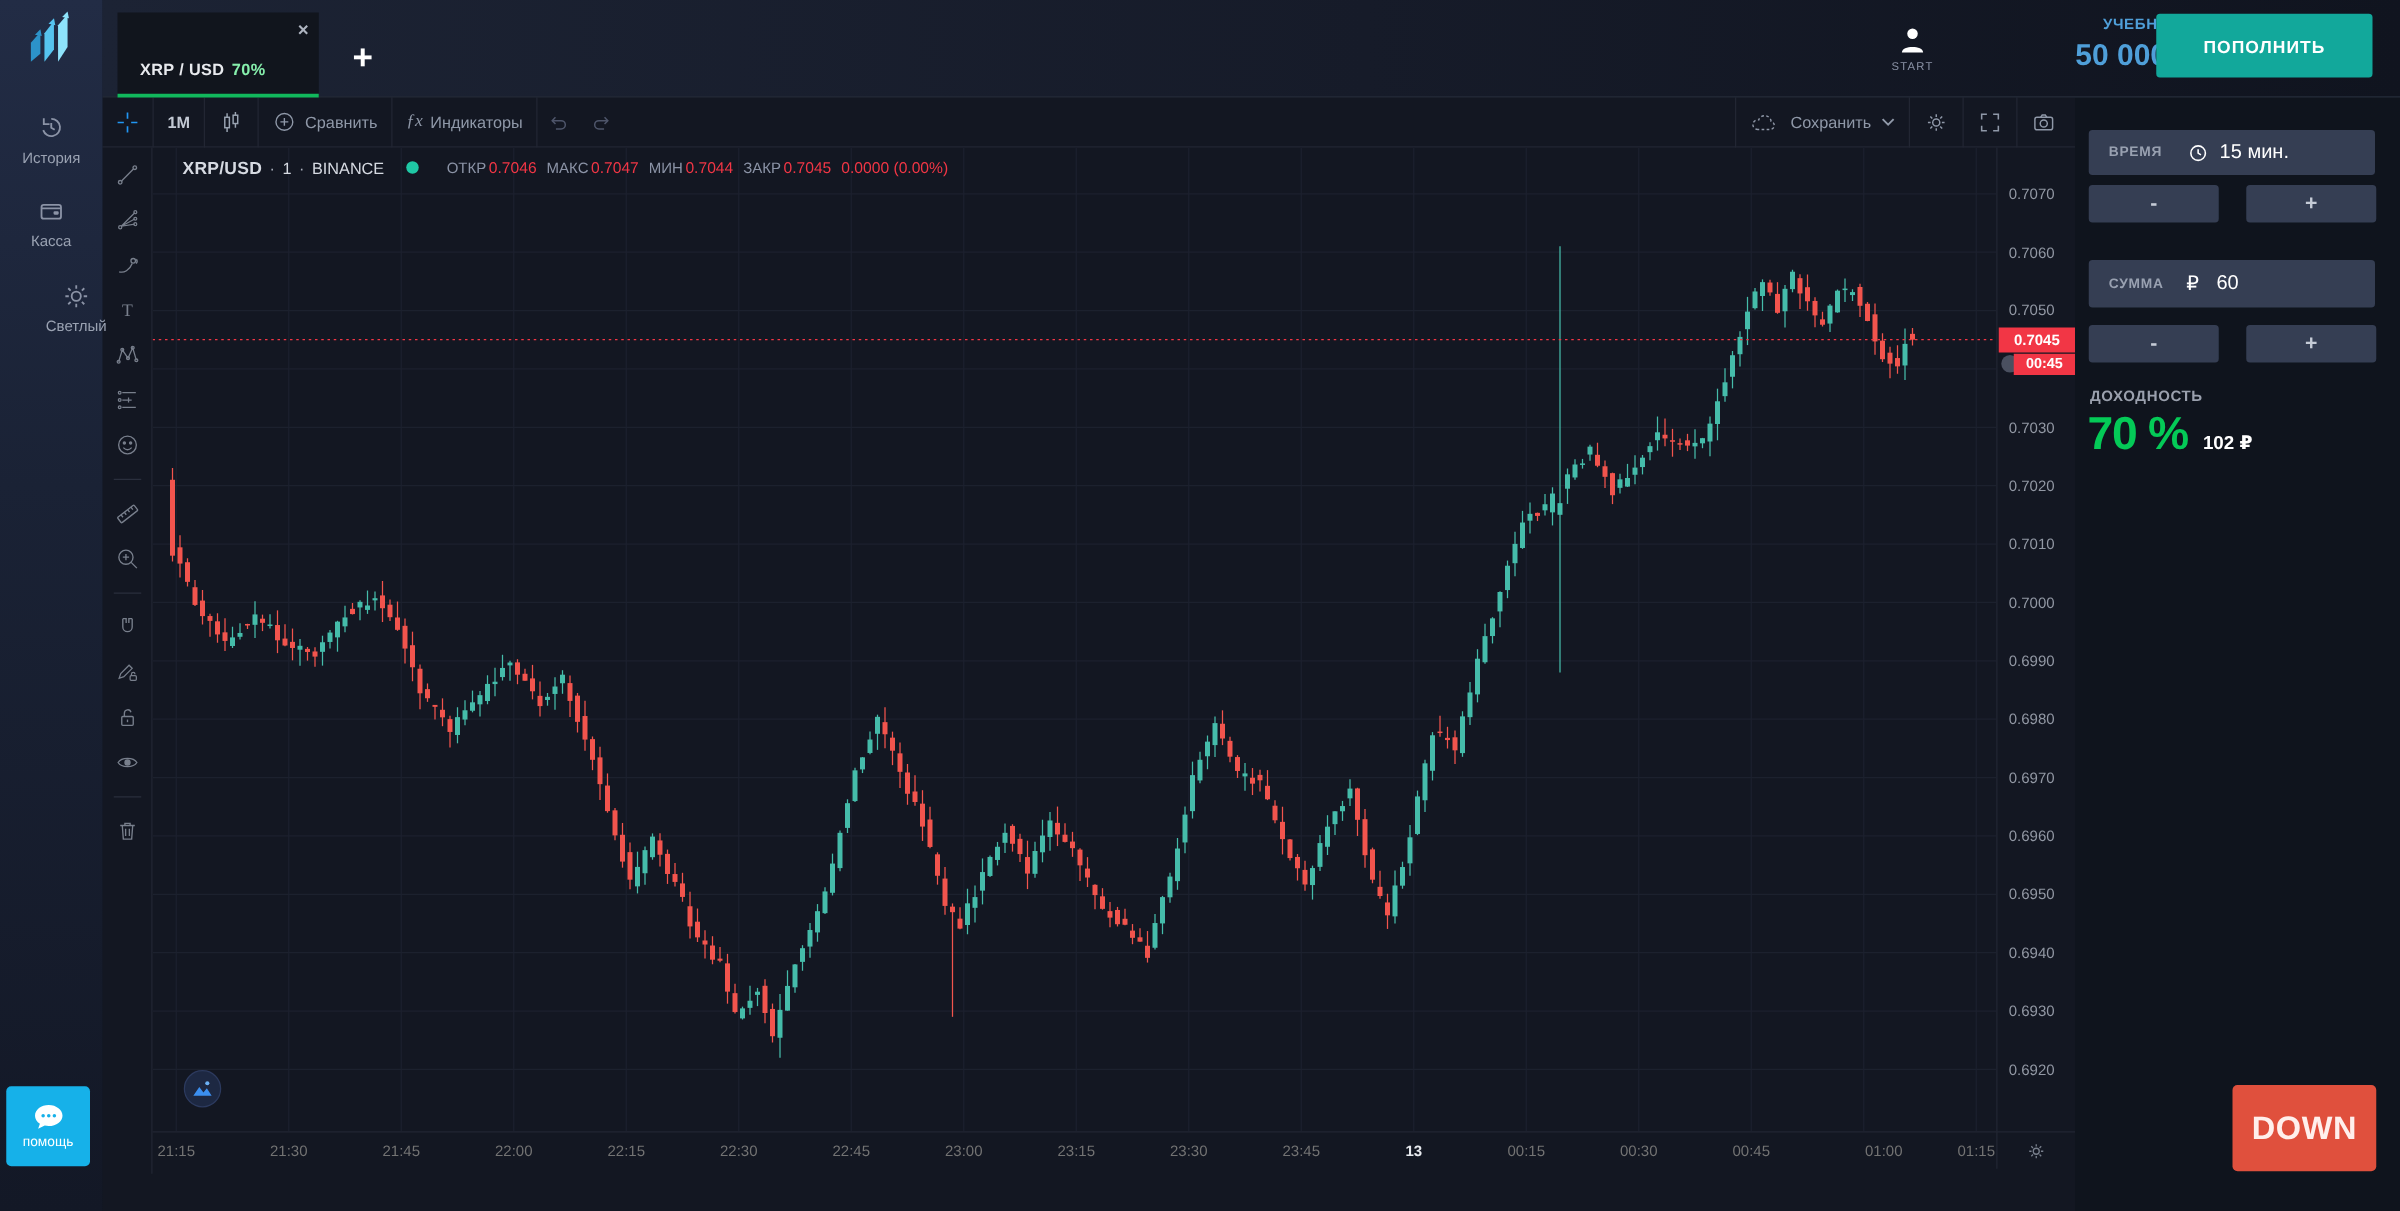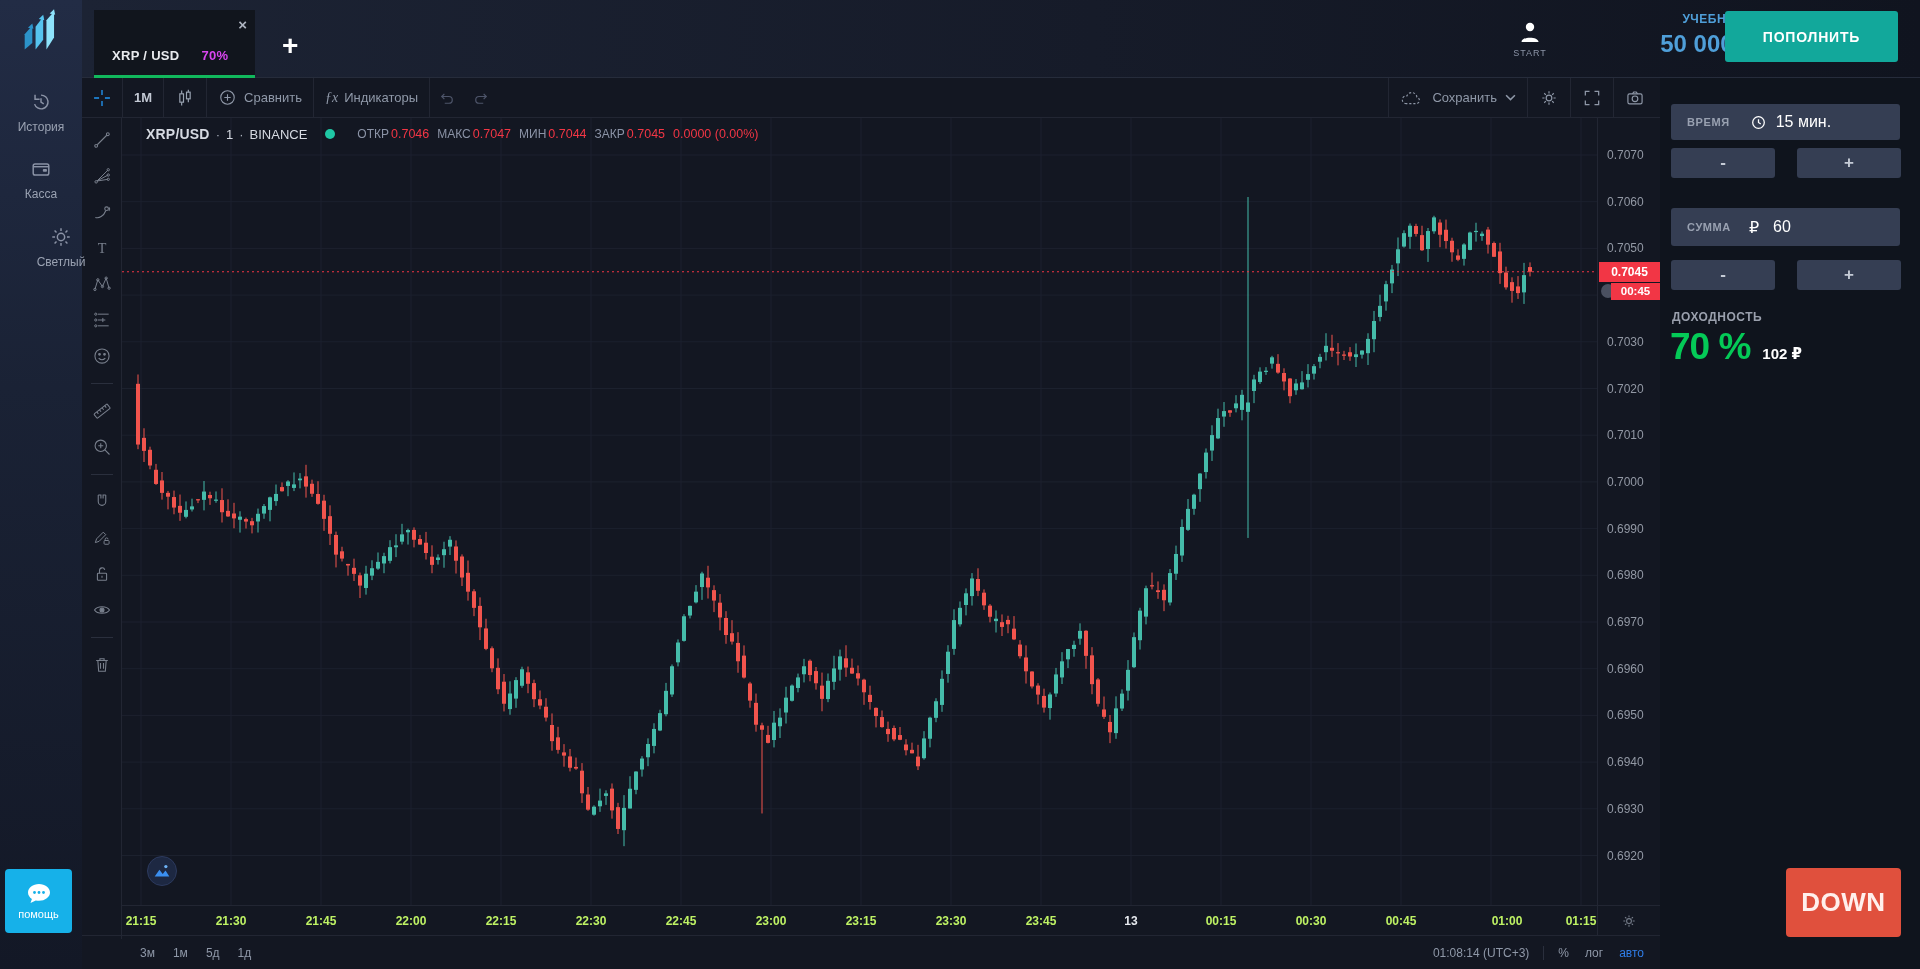--- a/index.html
+++ b/index.html
@@ -18,21 +18,21 @@
               background:#16b1e9; display:flex; flex-direction:column; align-items:center; justify-content:center; cursor:pointer; }
   .help-btn .lbl { color:#fff; font-size:11px; font-weight:normal; margin-top:2px; }
 
   
   .header { position:absolute; left:82px; top:0; width:1838px; height:78px;
             background:linear-gradient(90deg,#1c2334 0%,#161b29 55%,#10141f 100%);
             border-bottom:1px solid #262c3b; z-index:4; }
   .tab { position:absolute; left:12px; top:10px; width:161px; height:68px; background:#11151d;
          border-bottom:3px solid #11b85c; cursor:pointer; }
   .tab-text { position:absolute; left:18px; top:38px; font-size:13px; font-weight:bold; color:#e8eaee; letter-spacing:.3px; }
-  .tab-text .payout { color:#d946ef; margin-left:22px; }
+  .tab-text .payout { color:#86efac; margin-left:6px; }
   .tab-close { position:absolute; right:8px; top:8px; font-size:15px; font-weight:bold; color:#aeb4c0; cursor:pointer; line-height:14px; }
   .tab-plus { position:absolute; left:200px; top:34px; font-size:28px; font-weight:bold; color:#fff; cursor:pointer; line-height:24px; }
   .avatar { position:absolute; left:1436px; top:20px; width:24px; height:24px; cursor:pointer; }
   .avatar-lbl { position:absolute; left:1424px; top:48px; width:48px; text-align:center; font-size:9px; letter-spacing:1px; color:#8b93a6; }
   .acct-type { position:absolute; left:1495px; top:12px; width:180px; text-align:right; font-size:12px; font-weight:bold;
                letter-spacing:.5px; color:#4f9fd9; cursor:pointer; }
   .acct-type .caret { color:#c7cdd8; font-size:10px; margin-left:4px; }
   .balance { position:absolute; left:1475px; top:30px; width:200px; text-align:right; font-size:24px; font-weight:bold; color:#4f9fd9; }
   .deposit-btn { position:absolute; left:1643px; top:11px; width:173px; height:51px; background:#12a89b; border:none;
                  border-radius:3px; color:#fff; font-size:14px; font-weight:bold; letter-spacing:.8px; cursor:pointer;
@@ -68,21 +68,21 @@
 
   .price-axis { position:absolute; left:1515px; top:40px; width:63px; height:787px; border-left:1px solid #222633; }
   .p-tick { position:absolute; left:9px; font-size:12px; color:#9298a4; }
   .price-badge { position:absolute; left:1px; top:0; width:61px; height:20px; background:#f23645; color:#fff;
                  font-size:12px; font-weight:bold; text-align:center; line-height:20px; }
   .count-ring { position:absolute; width:14px; height:14px; border-radius:50%; background:#4a5060; }
   .countdown-badge { position:absolute; left:13px; width:49px; height:17px; background:#f23645; color:#fff;
                      font-size:11.5px; font-weight:bold; text-align:center; line-height:17px; }
 
   .time-axis { position:absolute; left:40px; top:827px; width:1475px; height:30px; border-top:1px solid #222633; }
-  .t-tick { position:absolute; top:8px; transform:translateX(-50%); font-size:12px; color:#bef264; white-space:nowrap;font-weight:bold; }
+  .t-tick { position:absolute; top:8px; transform:translateX(-50%); font-size:12px; color:#737373; white-space:nowrap; }
   .t-tick.bold { color:#e6e9ee; font-weight:bold; }
   .axis-corner { position:absolute; left:1515px; top:827px; width:63px; height:30px; border-top:1px solid #222633;
                  border-left:1px solid #222633; display:flex; align-items:center; justify-content:center; color:#787f8c; cursor:pointer; }
 
   .bottombar { position:absolute; left:0; top:857px; width:1578px; height:34px; border-top:1px solid #222633;
                display:flex; align-items:center; font-size:12px; color:#8f98a8; }
   .presets { display:flex; gap:18px; margin-left:58px; }
   .preset { cursor:pointer; }
   .bb-right { margin-left:auto; display:flex; align-items:center; margin-right:16px; gap:0; }
   .bb-clock { margin-right:14px; cursor:default; }
@@ -931,35 +931,20 @@
         <div class="t-tick" style="left: 1369px; margin-left: 16px;">01:00</div>
         <div class="t-tick" style="left: 1459px;">01:15</div>
       </div>
     <div class="axis-corner">
       <svg width="18" height="18" viewBox="0 0 24 24" fill="none" stroke="currentColor" stroke-width="1.4">
         <circle cx="12" cy="12" r="3.2"></circle>
           <path d="M12 4.5V7M12 17v2.5M4.5 12H7M17 12h2.5M6.7 6.7l1.8 1.8M15.5 15.5l1.8 1.8M17.3 6.7l-1.8 1.8M8.5 15.5l-1.8 1.8"></path>
       </svg>
     </div>
 
-    <div class="bottombar">
-      <div class="presets" id="presets">
-          <span class="preset">3м</span>
-          <span class="preset">1м</span>
-          <span class="preset">5д</span>
-          <span class="preset">1д</span>
-        </div>
-      <div class="bb-right">
-        <span class="bb-clock">01:08:14 (UTC+3)</span>
-        <span class="bb-sep"></span>
-        <span class="bb-link">%</span>
-        <span class="bb-link">лог</span>
-        <span class="bb-link bb-auto">авто</span>
-      </div>
-    </div>
   </div>
 
   <div class="panel">
     <div class="field" style="top:26px;height:36px;">
       <span class="flabel">ВРЕМЯ</span>
       <svg width="17" height="17" viewBox="0 0 24 24" fill="none" stroke="#fff" stroke-width="1.8" style="margin-left:20px;">
         <circle cx="12" cy="12" r="8.2"></circle>
           <path d="M12 7.5V12l3.2 2"></path>
       </svg>
       <span class="fval" style="margin-left:9px;">15 мин.</span>

